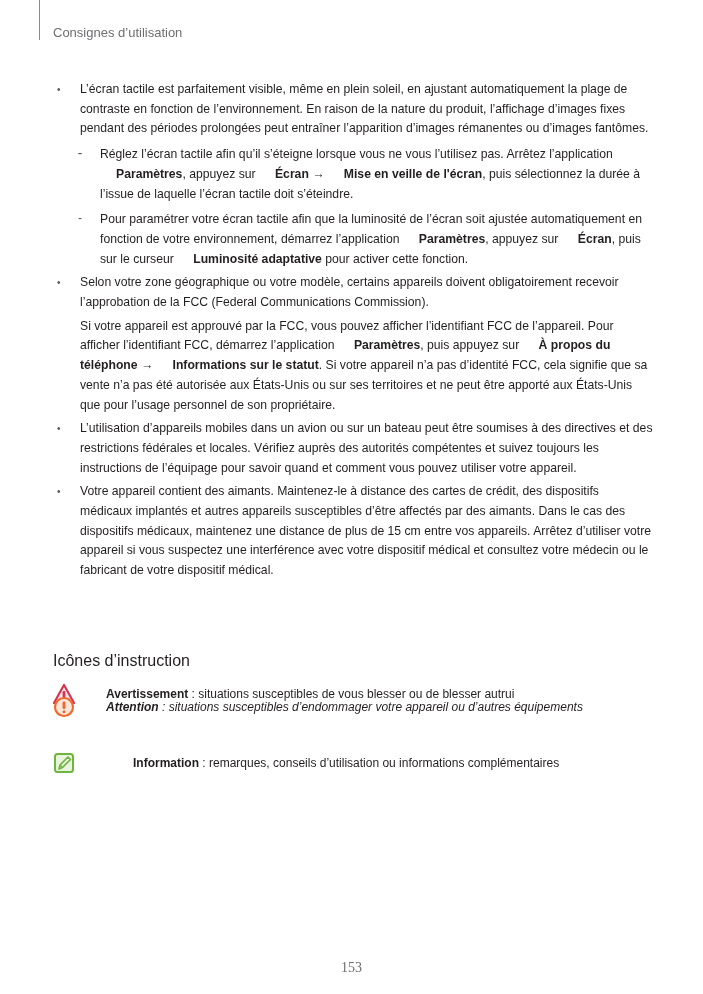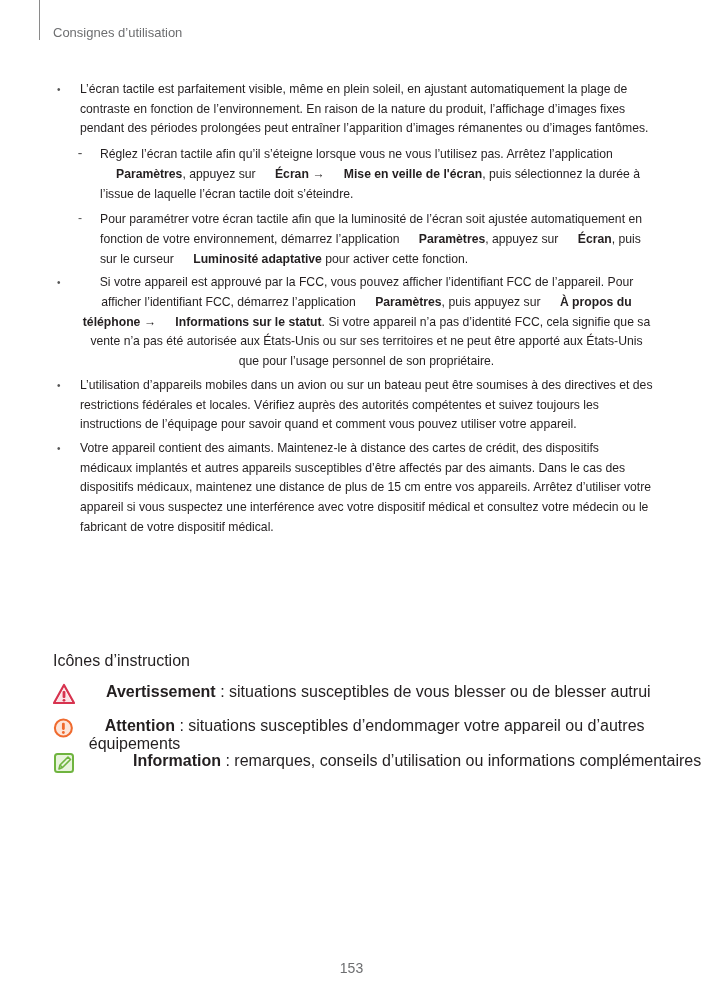--- a/index.html
+++ b/index.html
@@ -5,26 +5,26 @@
   html, body { margin: 0; padding: 0; background: #ffffff; }
   body { width: 703px; height: 994px; position: relative; overflow: hidden;
          font-family: "Liberation Sans", sans-serif; color: #231f20; }
   .margin-rule { position: absolute; left: 39px; top: 0; width: 1px; height: 40px; background: #8a8a8a; }
   .header-title { position: absolute; left: 53px; top: 25px; font-size: 13px; color: #6d6e70; letter-spacing: 0; }
   .content { position: absolute; left: 53px; top: 80px; width: 600px; font-size: 12.2px; line-height: 19.7px; }
   .bullet { position: relative; padding-left: 27px; margin-bottom: 4px; }
   .bullet .mark { position: absolute; left: 4px; top: 0; font-size: 10px; color: #555; }
   .sub { position: relative; padding-left: 47px; margin: 6px 0 4px 0; }
   .sub .mark { position: absolute; left: 25px; top: -1px; color: #555; }
-  .para { padding-left: 27px; margin: 4px 0 4px 0; text-align: center; }
+  .para { padding-left: 27px; margin: 4px 0 4px 0; }
   b { font-weight: bold; margin-left: 16px; }
   .section-title { position: absolute; left: 53px; top: 652px; font-size: 16px; font-weight: normal; color: #231f20; }
-  .icon-row { position: absolute; left: 53px; font-size: 16px; height: 22px; display: flex; align-items: flex-start; }
+  .icon-row { position: absolute; left: 53px; font-size: 12px; height: 22px; display: flex; align-items: center; }
   .icon-row .ico { width: 22px; height: 22px; margin-right: 15px; display: inline-block; }
-  .page-number { position: absolute; left: 0; width: 703px; top: 960px; text-align: center; font-size: 14px; color: #6d6e70; }
+  .page-number { position: absolute; left: 0; width: 703px; top: 960px; text-align: center; font-size: 14px; color: #6d6e70; font-family: Liberation Serif, serif; }
 </style>
 </head>
 <body>
 
 <div class="margin-rule"></div>
 <div class="header-title">Consignes d’utilisation</div>
 
 <div class="content">
 
   <div class="bullet">
@@ -36,20 +36,21 @@
   </div>
   <div class="sub">
     <span class="mark">-</span>
   <span>Réglez l’écran tactile afin qu’il s’éteigne lorsque vous ne vous l’utilisez pas. Arrêtez l’application </span><b>Paramètres</b><span>, appuyez sur </span><b>Écran</b><span> → </span><b>Mise en veille de l'écran</b><span>, puis sélectionnez la durée à l’issue de laquelle l’écran tactile doit s’éteindre.</span></div>
   <div class="sub">
     <span class="mark">-</span>
   <span>Pour paramétrer votre écran tactile afin que la luminosité de l’écran soit ajustée automatiquement en fonction de votre environnement, démarrez l’application </span><b>Paramètres</b><span>, appuyez sur </span><b>Écran</b><span>, puis sur le curseur </span><b>Luminosité adaptative</b><span> pour activer cette fonction.</span></div>
 
   <div class="bullet">
     <span class="mark">•</span>
+    <span>Selon votre zone géographique ou votre modèle, certains appareils doivent obligatoirement recevoir l’approbation de la FCC (Federal Communications Commission).</span>
   </div>
   <div class="para"><span>Si votre appareil est approuvé par la FCC, vous pouvez afficher l’identifiant FCC de l’appareil. Pour afficher l’identifiant FCC, démarrez l’application </span><b>Paramètres</b><span>, puis appuyez sur </span><b>À propos du téléphone</b><span> → </span><b>Informations sur le statut</b><span>. Si votre appareil n’a pas d’identité FCC, cela signifie que sa vente n’a pas été autorisée aux États-Unis ou sur ses territoires et ne peut être apporté aux États-Unis que pour l’usage personnel de son propriétaire.</span></div>
 
   <div class="bullet">
     <span class="mark">•</span>
     <span>L’utilisation d’appareils mobiles dans un avion ou sur un bateau peut être soumises à des directives et des restrictions fédérales et locales. Vérifiez auprès des autorités compétentes et suivez toujours les instructions de l’équipage pour savoir quand et comment vous pouvez utiliser votre appareil.</span>
   </div>
 
   <div class="bullet">
     <span class="mark">•</span>
@@ -64,21 +65,21 @@
     <path d="M11 2 L21 20 L1 20 Z" fill="none" stroke="#d7334f" stroke-width="2.2" stroke-linejoin="round"></path>
     <path d="M11 2 L21 20 L1 20 Z" fill="#fbe3e7" stroke="none" transform="translate(2.6 3.7) scale(0.76)"></path>
     <rect x="9.6" y="8" width="2.8" height="7" rx="1" fill="#d7334f"></rect>
     <circle cx="11" cy="17.3" r="1.4" fill="#d7334f"></circle>
   </svg>
   <span>
     <b>Avertissement</b><span> : situations susceptibles de vous blesser ou de blesser autrui</span>
   </span>
 </div>
 
-<div class="icon-row" style="top:717px;">
+<div class="icon-row" style="top:696px;font-style:italic;">
   <svg class="ico" viewBox="0 0 22 22">
     <circle cx="11" cy="11" r="9" fill="#fde6da" stroke="#ef6a2e" stroke-width="2.2"></circle>
     <rect x="9.5" y="5.5" width="3" height="7.5" rx="1.2" fill="#ef6a2e"></rect>
     <circle cx="11" cy="15.8" r="1.5" fill="#ef6a2e"></circle>
   </svg>
   <span>
     <b>Attention</b><span> : situations susceptibles d’endommager votre appareil ou d’autres équipements</span>
   </span>
 </div>
 

